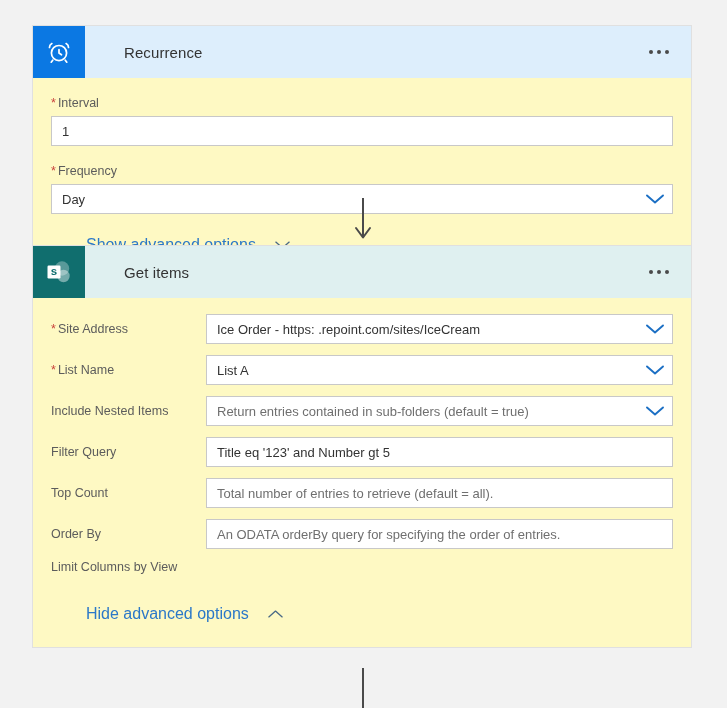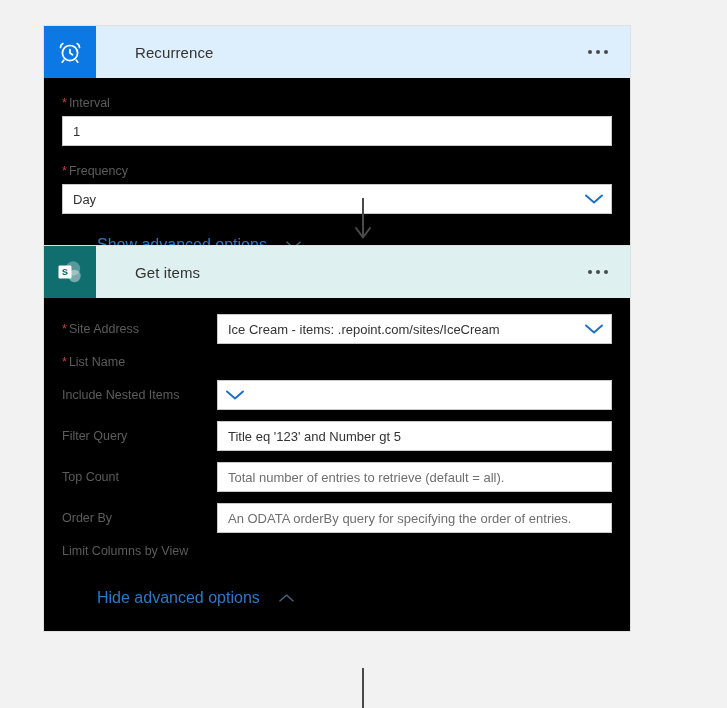--- a/index.html
+++ b/index.html
@@ -12,23 +12,23 @@
     background: #f2f2f2;
     font-family: "Liberation Sans", sans-serif;
     -webkit-font-smoothing: antialiased;
     overflow: hidden;
     position: relative;
   }
 
   
   .card {
     position: absolute;
-    left: 43px;
-    width: 588px;
-    background: #000000;
+    left: 32px;
+    width: 660px;
+    background: #fef9c3;
     border: 1px solid #e0e0e0;
     box-sizing: border-box;
   }
   #recurrence-card { top: 25px; }
   #getitems-card   { top: 245px; }
 
   .card-header {
     height: 52px;
     display: flex;
     align-items: center;
@@ -274,44 +274,55 @@
 
   <div class="gi-body">
 
     
     <div class="gi-row">
       <div class="gi-label">
         <span class="req">*</span><span>Site Address</span>
       </div>
       <div class="gi-ctl">
         <div class="ctl">
-          <div class="ctl-text">Ice Cream - items:            .repoint.com/sites/IceCream</div>
+          <div class="ctl-text">Ice Order - https:            .repoint.com/sites/IceCream</div>
           <div class="chev">
             <svg width="20" height="12" viewBox="0 0 20 12" fill="none" stroke="#1b6fc4" stroke-width="1.9" stroke-linecap="round" stroke-linejoin="round">
                 <path d="M2 2.5 L10 9.5 L18 2.5"></path>
               </svg>
           </div>
         </div>
       </div>
     </div>
 
     
     <div class="gi-row">
       <div class="gi-label">
         <span class="req">*</span><span>List Name</span>
       </div>
+      <div class="gi-ctl">
+        <div class="ctl">
+          <div class="ctl-text">List A</div>
+          <div class="chev">
+            <svg width="20" height="12" viewBox="0 0 20 12" fill="none" stroke="#1b6fc4" stroke-width="1.9" stroke-linecap="round" stroke-linejoin="round">
+                <path d="M2 2.5 L10 9.5 L18 2.5"></path>
+              </svg>
+          </div>
+        </div>
+      </div>
     </div>
 
     
 
     
     <div class="gi-row">
       <div class="gi-label">Include Nested Items</div>
       <div class="gi-ctl">
         <div class="ctl">
+          <div class="ctl-text ph">Return entries contained in sub-folders (default = true)</div>
           <div class="chev">
             <svg width="20" height="12" viewBox="0 0 20 12" fill="none" stroke="#1b6fc4" stroke-width="1.9" stroke-linecap="round" stroke-linejoin="round">
                 <path d="M2 2.5 L10 9.5 L18 2.5"></path>
               </svg>
           </div>
         </div>
       </div>
     </div>
 
     

